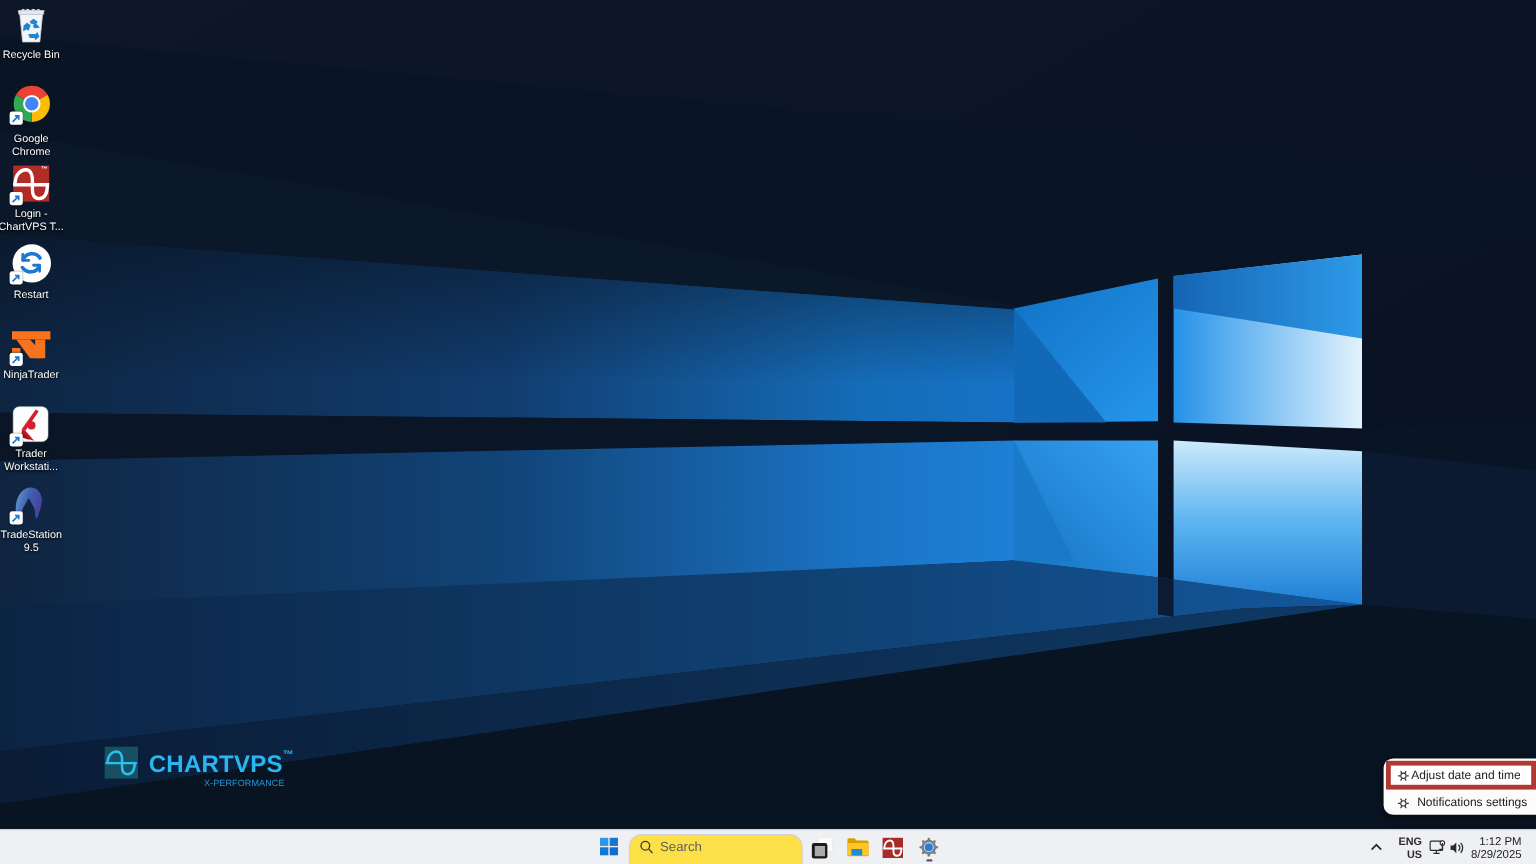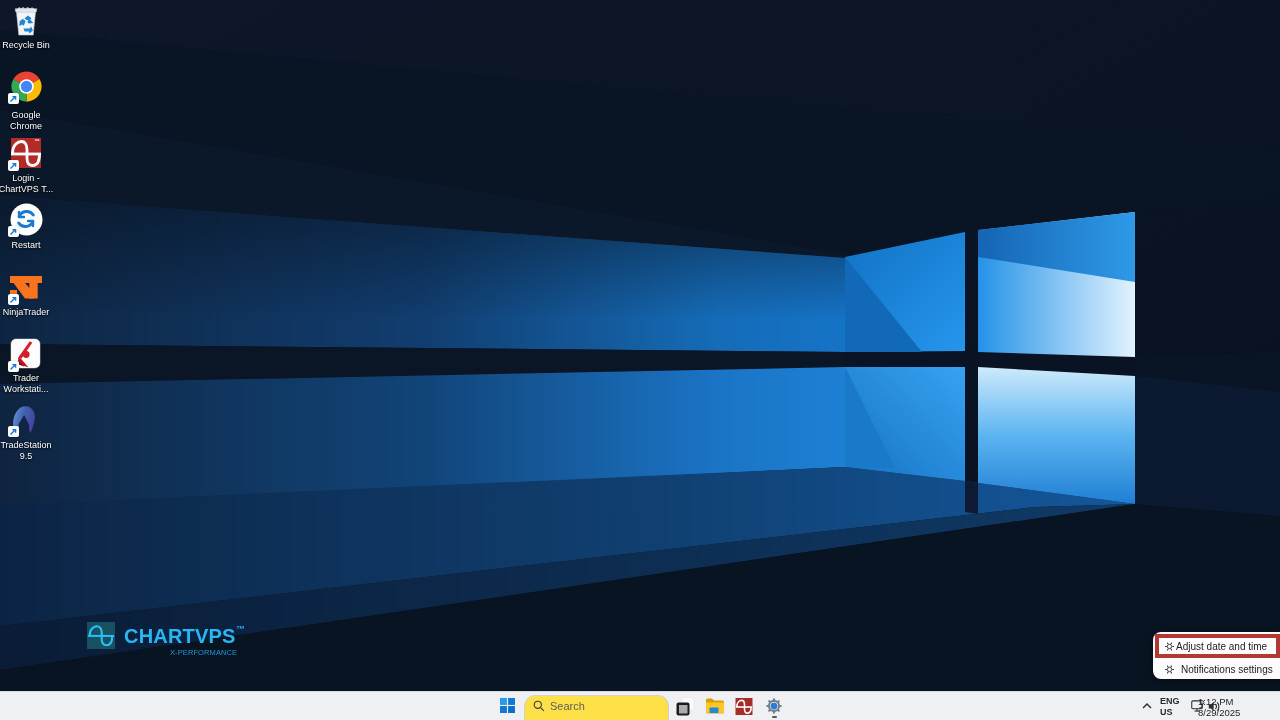--- a/index.html
+++ b/index.html
@@ -332,28 +332,28 @@
       <circle cx="12" cy="12" r="8.2"></circle>
     </g>
     <circle cx="12" cy="12" r="5.4" fill="#e8eaec"></circle>
     <circle cx="12" cy="12" r="4.5" fill="#2b7cd4"></circle>
   </svg>
   <div class="abs" style="left:772px; top:23.5px; width:5px; height:2.5px; background:#5a5a5a; border-radius:2px;"></div>
 
   <svg class="abs" width="10" height="8" viewBox="0 0 10 8" style="left:1142px; top:10px;">
     <path d="M1 6 L5 2 L9 6" fill="none" stroke="#2b2b2b" stroke-width="1.4"></path>
   </svg>
-  <div class="abs" style="left:1160px; top:4px; width:25px; text-align:left; font-size:9px; font-weight:bold; color:#2b2b2b; line-height:10.5px;">ENG<br>US</div>
+  <div class="abs" style="left:1160px; top:4px; width:25px; text-align:right; font-size:9px; font-weight:bold; color:#2b2b2b; line-height:10.5px;">ENG<br>US</div>
   <svg class="abs" width="14" height="13" viewBox="0 0 16 15" style="left:1191px; top:8px;">
     <rect x="0.8" y="1" width="12" height="9" rx="1.2" fill="none" stroke="#2b2b2b" stroke-width="1.2"></rect>
     <path d="M4 12.8 h6" stroke="#2b2b2b" stroke-width="1.2"></path>
     <path d="M6.8 10 v2.8" stroke="#2b2b2b" stroke-width="1.2"></path>
     <circle cx="12.6" cy="3" r="2.2" fill="#eff0f4" stroke="#2b2b2b" stroke-width="1"></circle>
     <path d="M12.6 3 v6 m0 0 h-3" stroke="#2b2b2b" stroke-width="1.2" fill="none"></path>
   </svg>
   <svg class="abs" width="13" height="11" viewBox="0 0 13 11" style="left:1208px; top:9px;">
     <path d="M0.8 3.6 h2.2 l2.6-2.6 v9 l-2.6-2.6 h-2.2 Z" fill="#2b2b2b"></path>
     <path d="M7.4 3 a3.4 3.4 0 0 1 0 5 M9.2 1.4 a5.8 5.8 0 0 1 0 8.2" fill="none" stroke="#2b2b2b" stroke-width="1.1"></path>
   </svg>
-  <div class="abs" style="right:12px; top:3.5px; width:70px; font-size:9.5px; color:#1f1f1f; line-height:11px;">1:12 PM<br>8/29/2025</div>
+  <div class="abs" style="right:12px; top:3.5px; width:70px; text-align:right; font-size:9.5px; color:#1f1f1f; line-height:11px;">1:12 PM<br>8/29/2025</div>
 </div>
 
 </div>
 
 </body></html>

